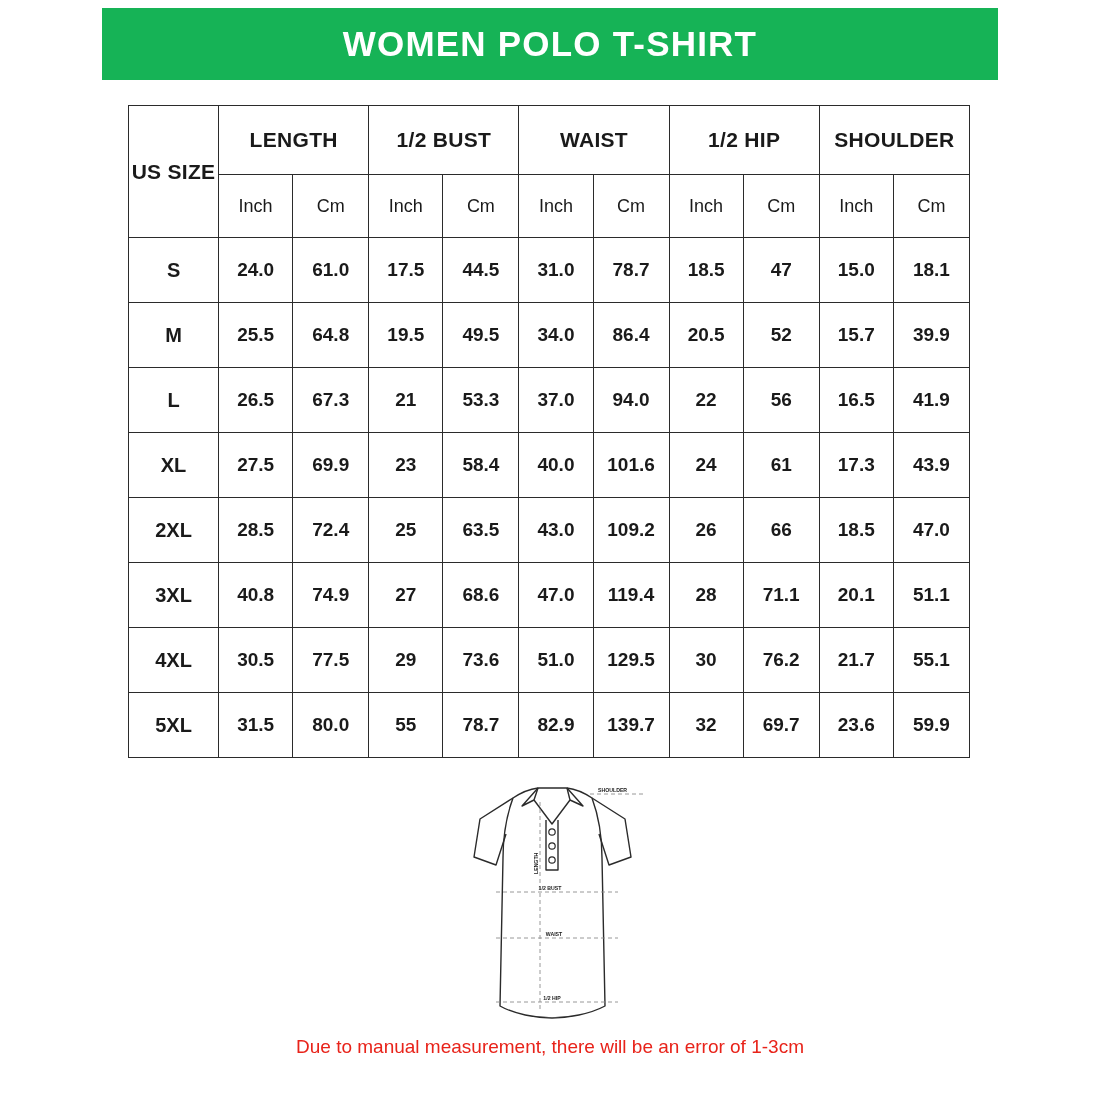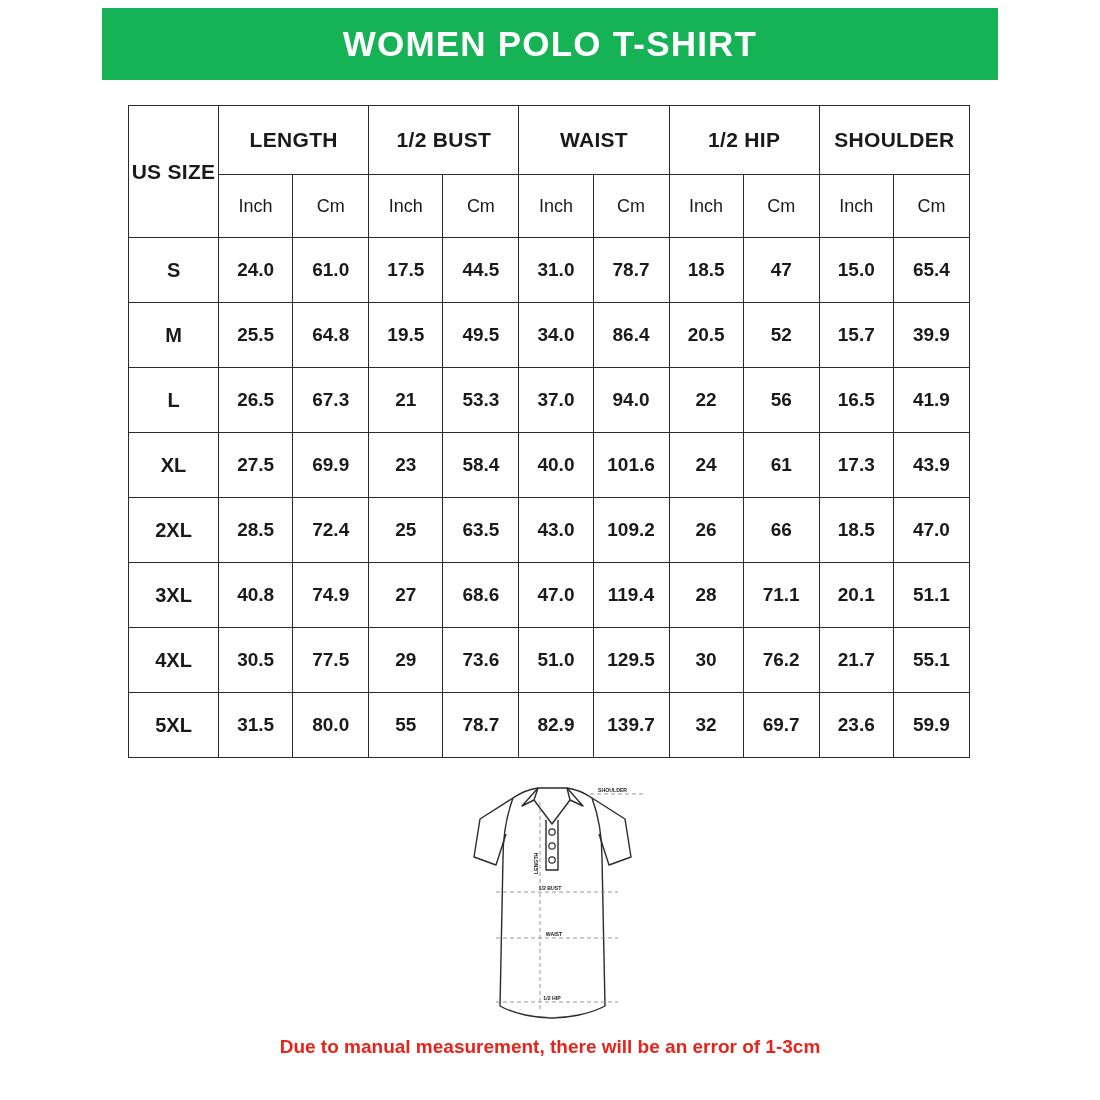--- a/index.html
+++ b/index.html
@@ -102,21 +102,21 @@
 
   
   .note {
     position: absolute;
     left: 0;
     top: 1036px;
     width: 1100px;
     text-align: center;
     color: #e8231a;
     font-size: 19px;
-    font-weight: bold;
+    font-weight: normal;
   }
 </style>
 </head>
 <body>
 
 <div class="page">
 
   <div class="banner">
     <div class="banner-title">WOMEN POLO T-SHIRT</div>
   </div>
@@ -163,21 +163,21 @@
           <td class="size-cell">S</td>
           <td>24.0</td>
           <td>61.0</td>
           <td>17.5</td>
           <td>44.5</td>
           <td>31.0</td>
           <td>78.7</td>
           <td>18.5</td>
           <td>47</td>
           <td>15.0</td>
-          <td>65.4</td>
+          <td>18.1</td>
         </tr>
         <tr>
           <td class="size-cell">M</td>
           <td>25.5</td>
           <td>64.8</td>
           <td>19.5</td>
           <td>49.5</td>
           <td>34.0</td>
           <td>86.4</td>
           <td>20.5</td>

